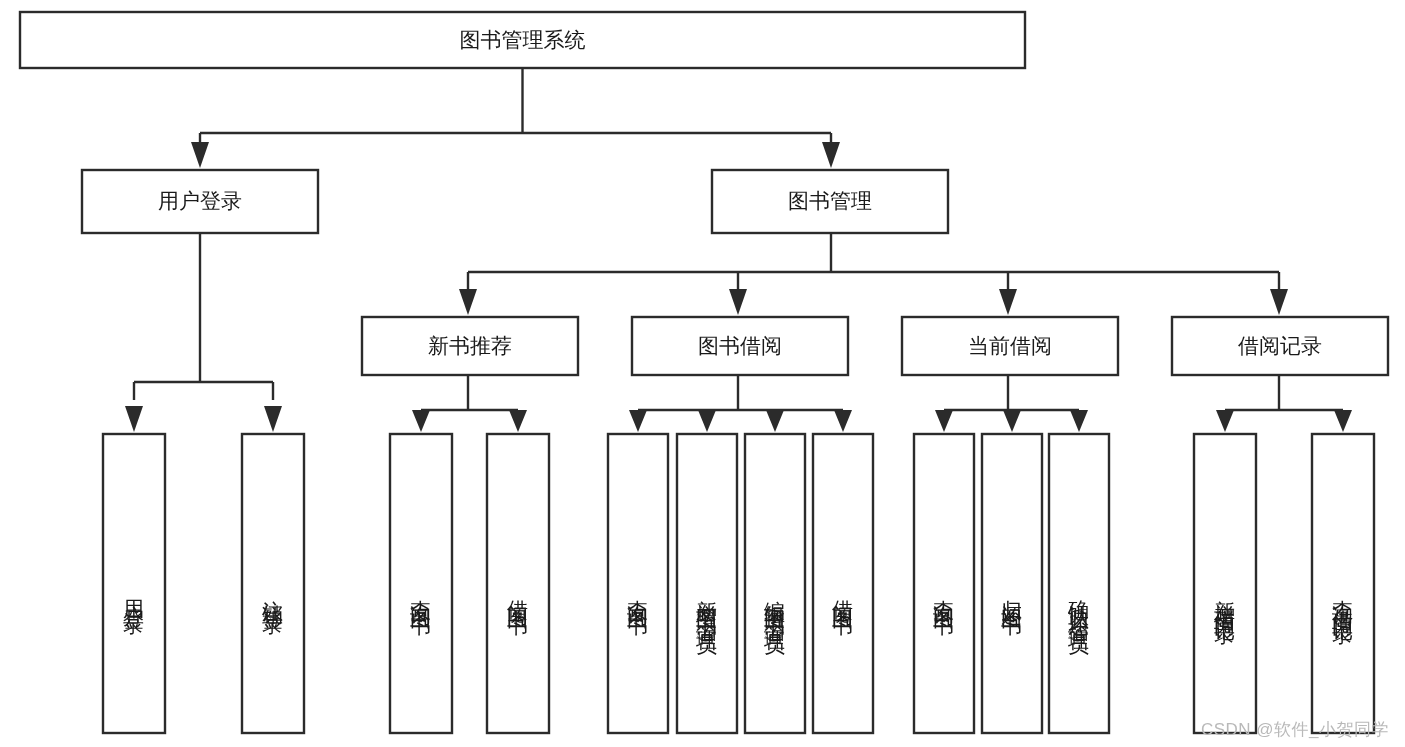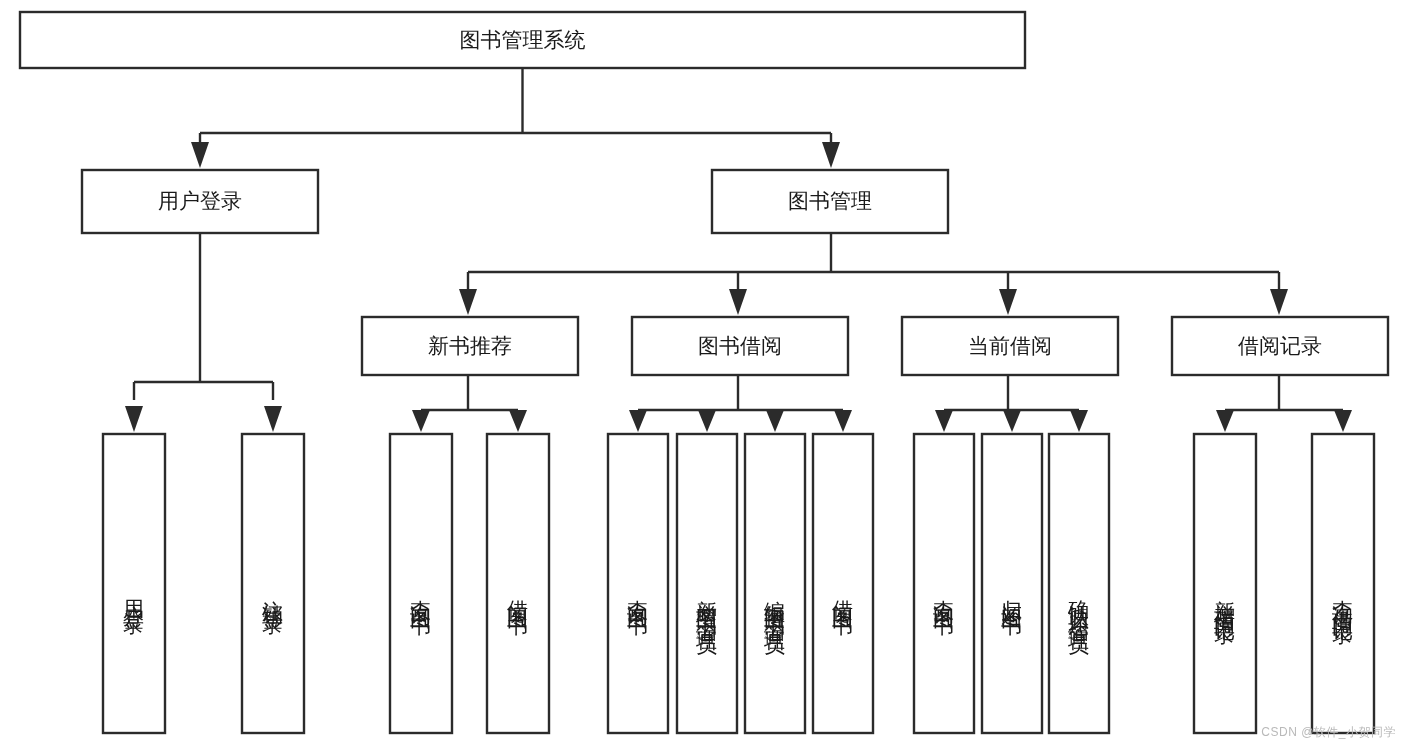--- a/index.html
+++ b/index.html
@@ -54,24 +54,24 @@
     font-size: 21px;
     fill: #1a1a1a;
     writing-mode: vertical-rl;
     text-orientation: upright;
     glyph-orientation-vertical: 0deg;
     letter-spacing: 5px;
     dominant-baseline: central;
   }
   .watermark {
     position: absolute;
-    right: 9px;
+    right: 16px;
     bottom: 6px;
     font-family: "Liberation Sans", "DejaVu Sans", sans-serif;
-    font-size: 12px;
+    font-size: 17px;
     color: #b9b9b9;
     letter-spacing: 0.5px;
     white-space: nowrap;
     pointer-events: none;
   }
 </style>
 </head>
 <body>
 
 <div id="diagram-root">

